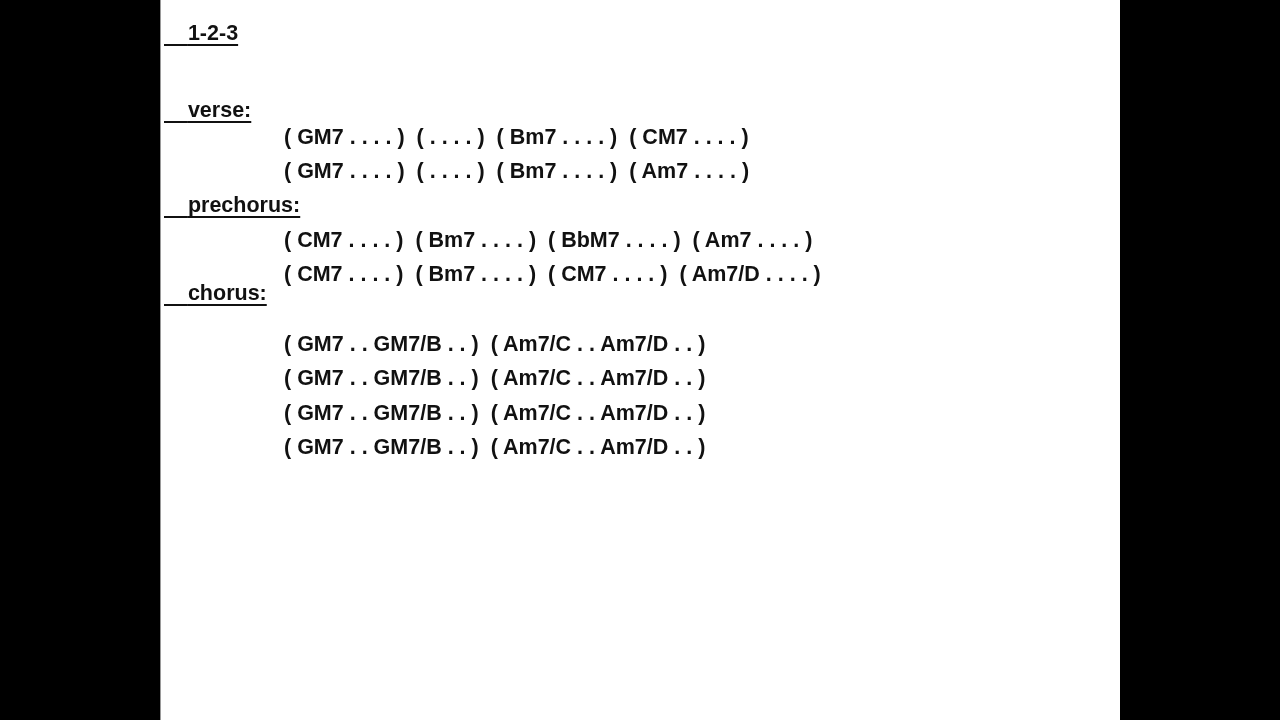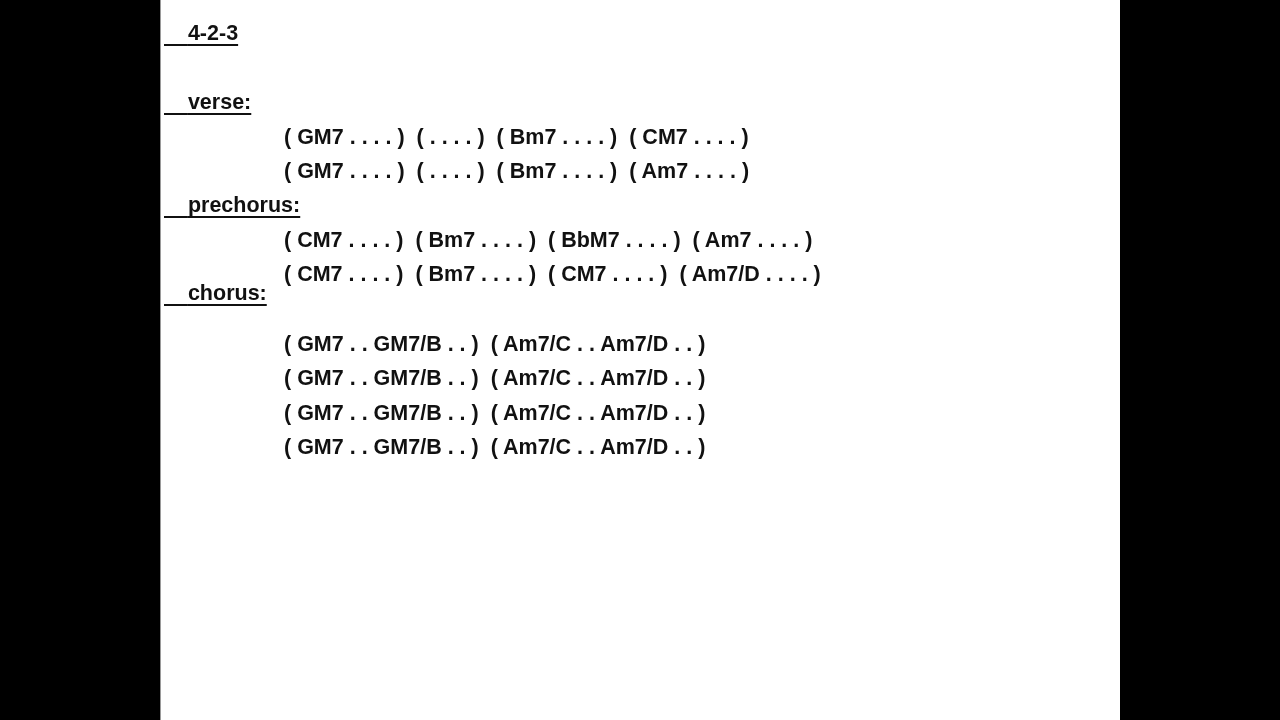--- a/index.html
+++ b/index.html
@@ -18,23 +18,23 @@
   .heading {
     left: 3px; text-decoration: underline; text-decoration-thickness: 2px;
     text-underline-offset: 4px;
   }
   .chord { left: 123px; text-align: center; }
 </style>
 </head>
 <body>
 
 <div class="page">
-  <div class="line heading" style="top:20px;"><span>    </span><span>4-2-3</span></div>
+  <div class="line heading" style="top:20px;"><span>    </span><span>1-2-3</span></div>
 
-  <div class="line heading" style="top:89px;text-align:right;"><span>    </span><span>verse:</span></div>
+  <div class="line heading" style="top:97px;text-align:right;"><span>    </span><span>verse:</span></div>
   <div class="line chord" style="top:124px;">( GM7 . . . . )  ( . . . . )  ( Bm7 . . . . )  ( CM7 . . . . )</div>
   <div class="line chord" style="top:158px;">( GM7 . . . . )  ( . . . . )  ( Bm7 . . . . )  ( Am7 . . . . )</div>
 
   <div class="line heading" style="top:192px;"><span>    </span><span>prechorus:</span></div>
   <div class="line chord" style="top:227px;">( CM7 . . . . )  ( Bm7 . . . . )  ( BbM7 . . . . )  ( Am7 . . . . )</div>
   <div class="line chord" style="top:261px;">( CM7 . . . . )  ( Bm7 . . . . )  ( CM7 . . . . )  ( Am7/D . . . . )</div>
 
   <div class="line heading" style="top:280px;"><span>    </span><span>chorus:</span></div>
   <div class="line chord" style="top:331px;">( GM7 . . GM7/B . . )  ( Am7/C . . Am7/D . . )</div>
   <div class="line chord" style="top:365px;">( GM7 . . GM7/B . . )  ( Am7/C . . Am7/D . . )</div>

